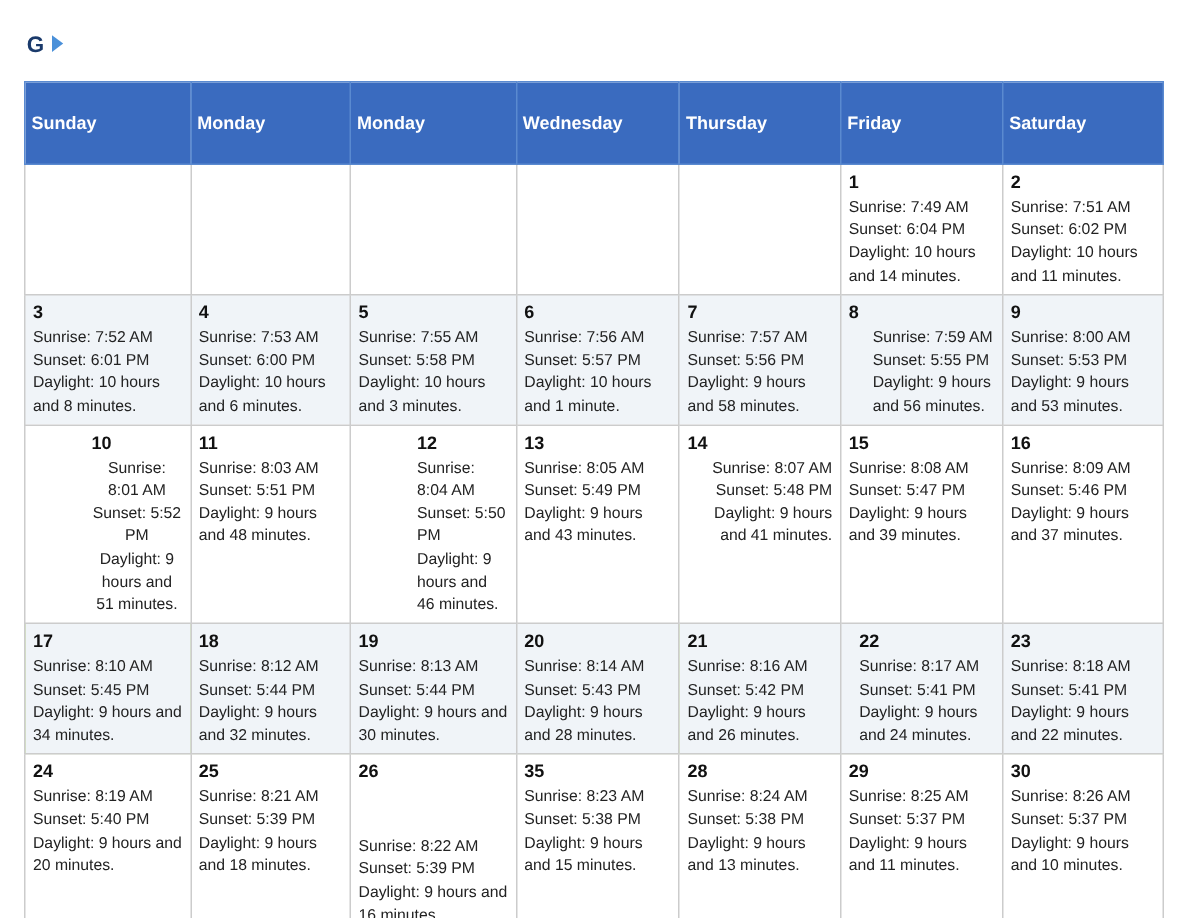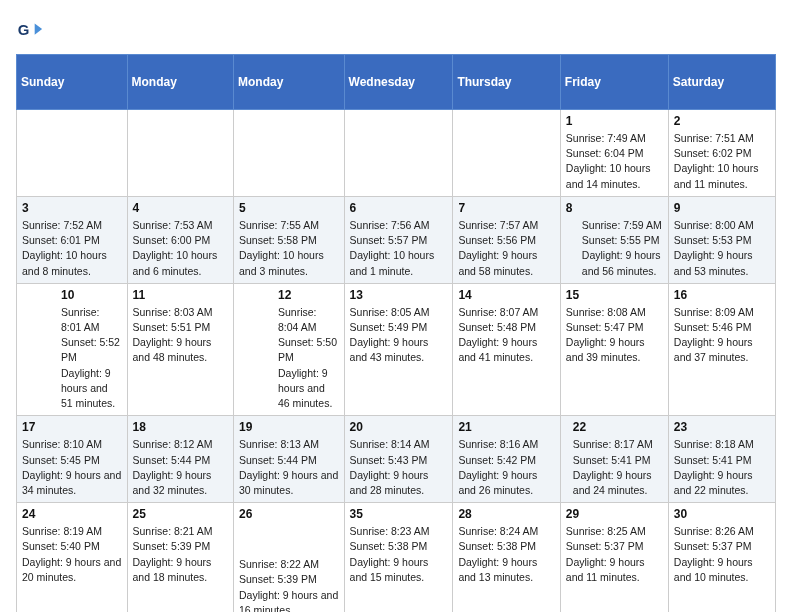--- a/index.html
+++ b/index.html
@@ -175,21 +175,21 @@
         <td style="background: rgb(240, 244, 248);">
           <div class="day-number">9</div>
           <div class="day-info" style="white-space: pre-line;">Sunrise: 8:00 AM
 Sunset: 5:53 PM
 Daylight: 9 hours and 53 minutes.</div>
         </td>
       </tr>
       <tr style="background: rgb(255, 255, 255);">
         <td style="background: rgb(255, 255, 255); padding-left: 44px;">
           <div class="day-number">10</div>
-          <div class="day-info" style="white-space: pre-line;">Sunrise: 8:01 AM
+          <div class="day-info" style="white-space: pre-line; text-align: center;">Sunrise: 8:01 AM
 Sunset: 5:52 PM
 Daylight: 9 hours and 51 minutes.</div>
         </td>
         <td style="background: rgb(255, 255, 255);">
           <div class="day-number">11</div>
           <div class="day-info" style="white-space: pre-line;">Sunrise: 8:03 AM
 Sunset: 5:51 PM
 Daylight: 9 hours and 48 minutes.</div>
         </td>
         <td style="background: rgb(255, 255, 255); padding-left: 44px;">
@@ -199,21 +199,21 @@
 Daylight: 9 hours and 46 minutes.</div>
         </td>
         <td style="background: rgb(255, 255, 255);">
           <div class="day-number">13</div>
           <div class="day-info" style="white-space: pre-line;">Sunrise: 8:05 AM
 Sunset: 5:49 PM
 Daylight: 9 hours and 43 minutes.</div>
         </td>
         <td style="background: rgb(255, 255, 255);">
           <div class="day-number">14</div>
-          <div class="day-info" style="white-space: pre-line;">Sunrise: 8:07 AM
+          <div class="day-info" style="white-space: pre-line; text-align: right;">Sunrise: 8:07 AM
 Sunset: 5:48 PM
 Daylight: 9 hours and 41 minutes.</div>
         </td>
         <td style="background: rgb(255, 255, 255);">
           <div class="day-number">15</div>
           <div class="day-info" style="white-space: pre-line;">Sunrise: 8:08 AM
 Sunset: 5:47 PM
 Daylight: 9 hours and 39 minutes.</div>
         </td>
         <td style="background: rgb(255, 255, 255);">

